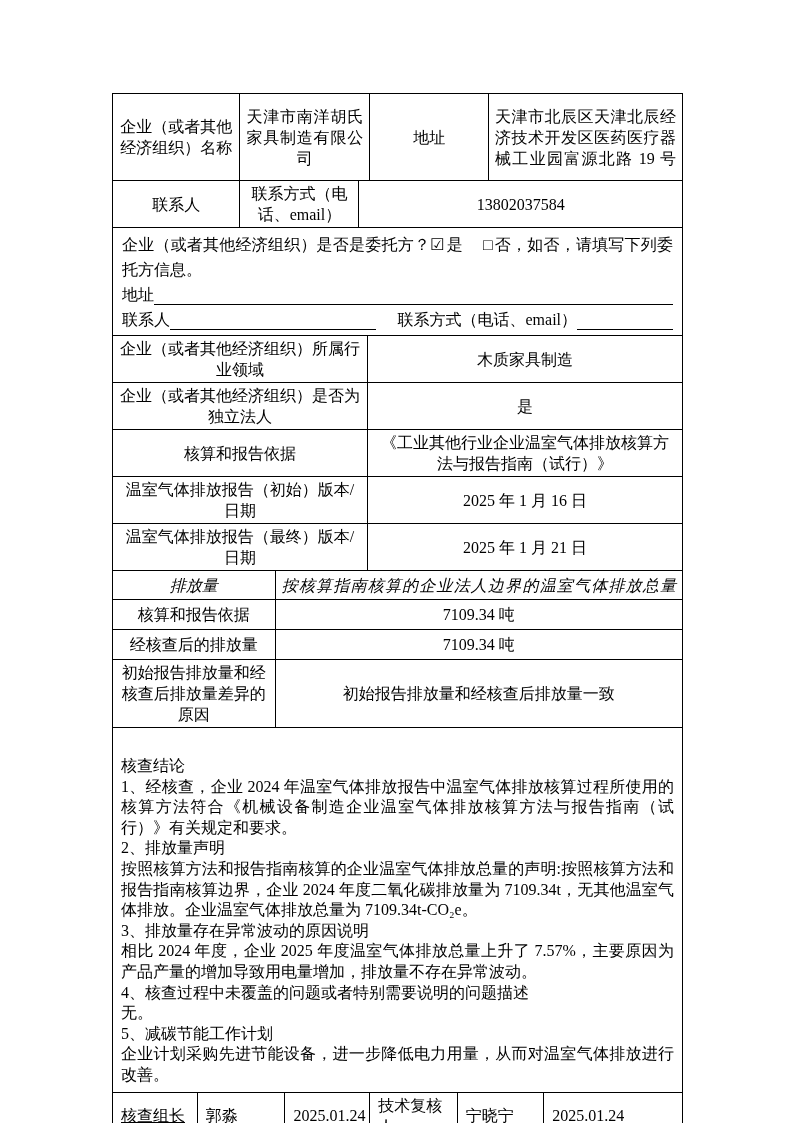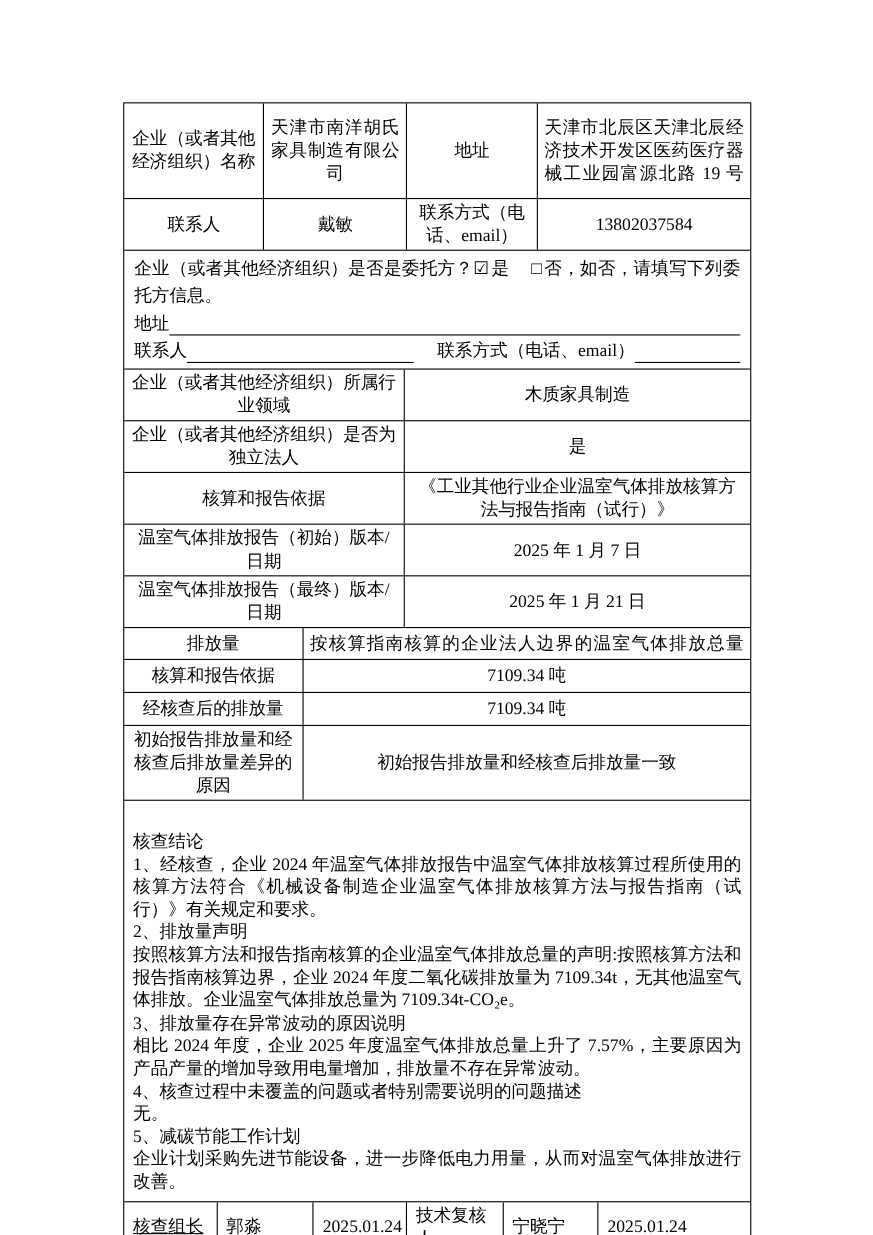--- a/index.html
+++ b/index.html
@@ -39,21 +39,21 @@
   .s1{flex:0 0 14.9%;text-decoration:underline;} .s2{flex:0 0 15.4%;} .s3{flex:0 0 14.9%;}
   .s4{flex:0 0 15.4%;} .s5{flex:0 0 15.2%;} .s6{flex:1;}
 
   
   .rh-lg  { min-height:87px; }
   .rh-md  { min-height:45px; }
   .rh-cli { min-height:80px; }
   .rh-44  { min-height:44px; }
   .rh-45  { min-height:45px; }
   .rh-31  { min-height:31px; }
-  .rh-29  { min-height:29px; }
+  .rh-29  { min-height:29px;font-style:italic; }
   .rh-30  { min-height:30px; }
   .rh-46  { min-height:46px; }
   .rh-37  { min-height:37px; }
 
   .justify   { text-align:justify; text-align-last:justify; }
   .justify-c { text-align:justify; text-align-last:center; }
 
   
   .client-cell {
     flex:1; display:block; text-align:left;
@@ -93,23 +93,20 @@
         <span>地址</span>
       </div>
       <div class="td w4">
         <span class="justify">天津市北辰区天津北辰经济技术开发区医药医疗器械工业园富源北路 19 号</span>
       </div>
     </div>
 
     <div class="tr rh-md">
       <div class="td w1">
         <span>联系人</span>
-      </div>
-      <div class="td w2">
-        <span>戴敏</span>
       </div>
       <div class="td w3">
         <span>联系方式（电话、email）</span>
       </div>
       <div class="td w4">
         <span>13802037584</span>
       </div>
     </div>
 
     <div class="tr rh-cli">
@@ -161,21 +158,21 @@
       <div class="td h2">
         <span>《工业其他行业企业温室气体排放核算方法与报告指南（试行）》</span>
       </div>
     </div>
 
     <div class="tr rh-31">
       <div class="td h1">
         <span>温室气体排放报告（初始）版本/日期</span>
       </div>
       <div class="td h2">
-        <span>2025 年 1 月 7 日</span>
+        <span>2025 年 1 月 16 日</span>
       </div>
     </div>
 
     <div class="tr rh-31">
       <div class="td h1">
         <span>温室气体排放报告（最终）版本/日期</span>
       </div>
       <div class="td h2">
         <span>2025 年 1 月 21 日</span>
       </div>

